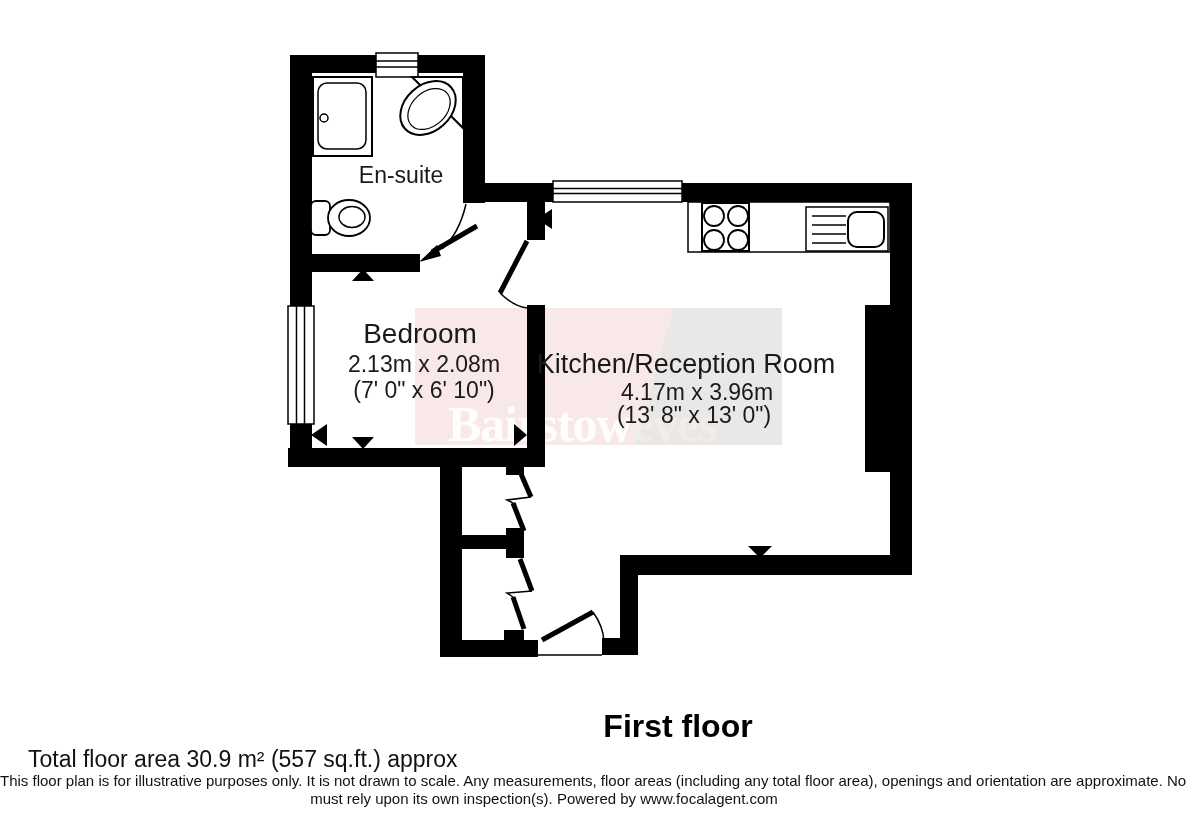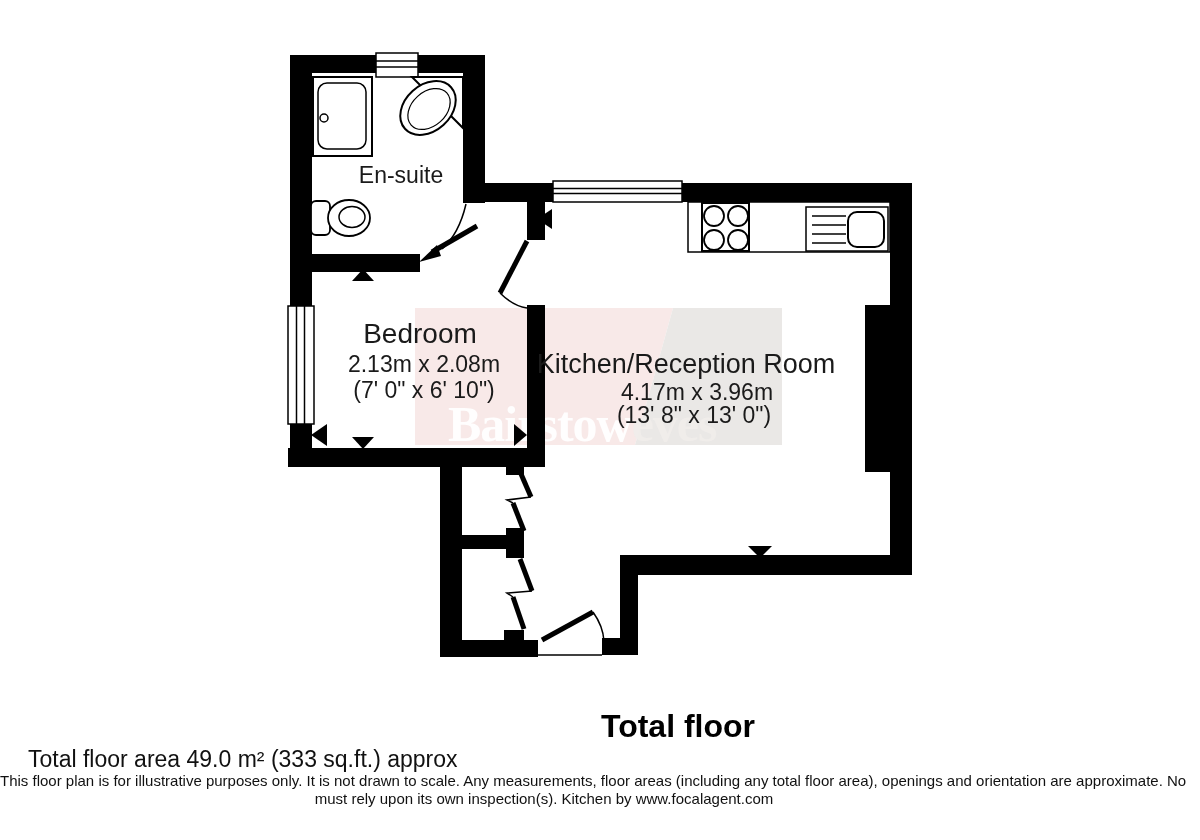--- a/index.html
+++ b/index.html
@@ -154,20 +154,20 @@
     <text class="ensuite-name" x="401" y="183">En-suite</text>
     <text class="room-name" x="420" y="343">Bedroom</text>
     <text class="room-dims" x="424" y="372">2.13m x 2.08m</text>
     <text class="room-dims" x="424" y="398">(7' 0" x 6' 10")</text>
     <text class="room-name-k" x="686" y="373">Kitchen/Reception Room</text>
     <text class="room-dims" x="697" y="400">4.17m x 3.96m</text>
     <text class="room-dims" x="694" y="423">(13' 8" x 13' 0")</text>
   </g>
 </svg>
 
-  <div id="floor-label">Total floor</div>
-  <div id="total-area">Total floor area 49.0 m² (333 sq.ft.) approx</div>
+  <div id="floor-label">First floor</div>
+  <div id="total-area">Total floor area 30.9 m² (557 sq.ft.) approx</div>
   <div id="disclaimer">
     <div>This floor plan is for illustrative purposes only. It is not drawn to scale. Any measurements, floor areas (including any total floor area), openings and orientation are approximate. No</div>
-    <div>must rely upon its own inspection(s). Kitchen by www.focalagent.com</div>
+    <div>must rely upon its own inspection(s). Powered by www.focalagent.com</div>
   </div>
 
 </div>
 
 </body></html>

